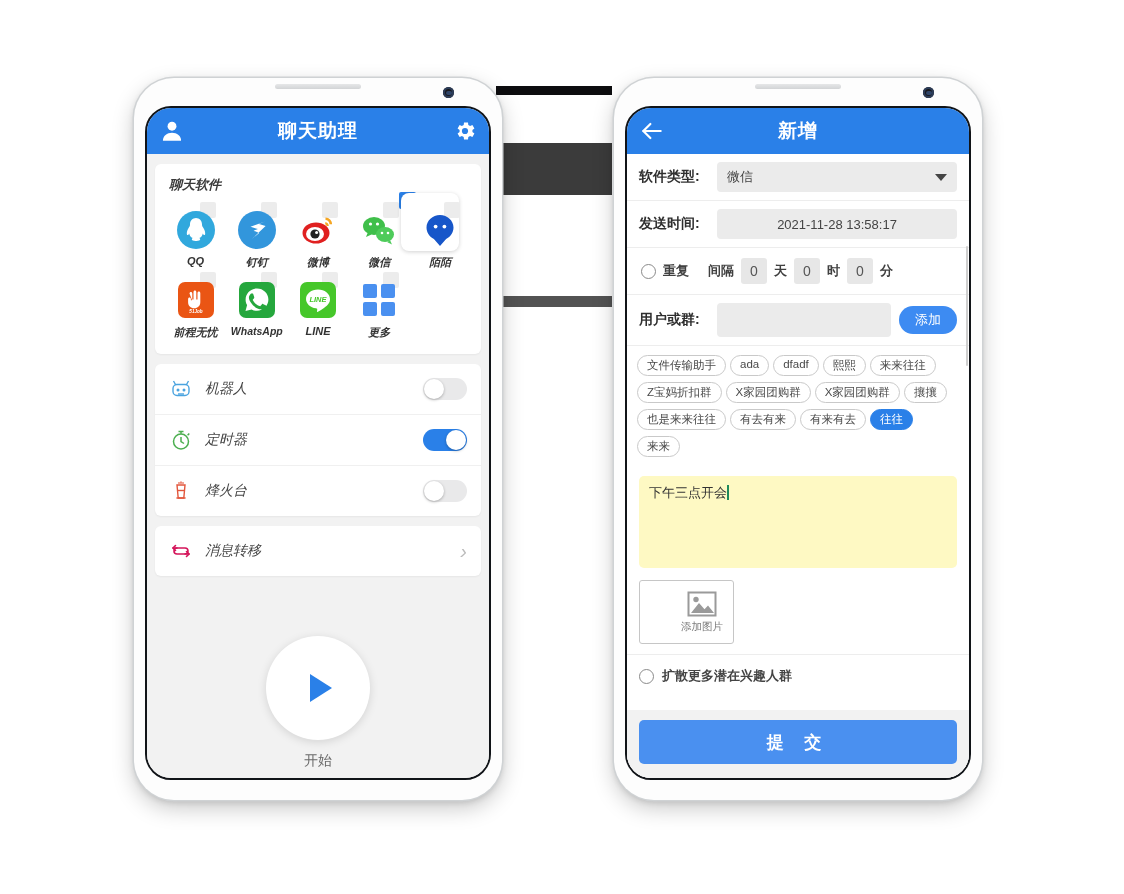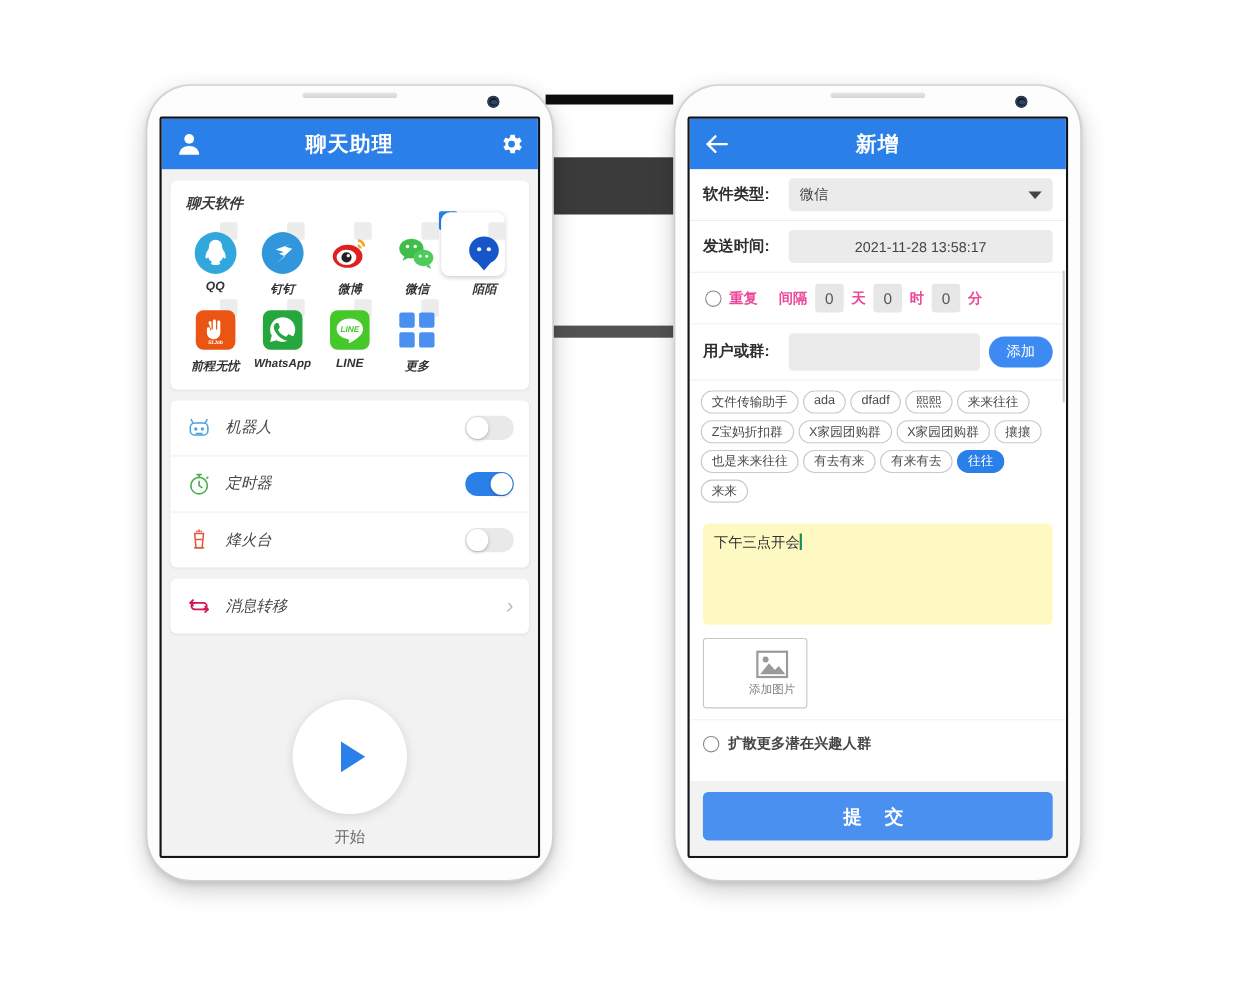--- a/index.html
+++ b/index.html
@@ -28,21 +28,21 @@
     background: #fdfdfd;
     border-radius: 40px;
     box-shadow:
       0 0 0 1.5px #cfd2d4,
       0 8px 22px rgba(0,0,0,0.22),
       0 2px 6px rgba(0,0,0,0.14);
   }
   .phone-inner {
     position: absolute;
     left: 11px; right: 11px; top: 28px; bottom: 20px;
-    border-radius: 2px;
+    border-radius: 26px;
     background: #f2f2f2;
     overflow: hidden;
     border: 2.5px solid #111418;
   }
   .earpiece {
     position: absolute;
     top: 6px; left: 50%;
     transform: translateX(-50%);
     width: 86px; height: 5px; border-radius: 3px;
     background: linear-gradient(#e6e7e8,#d2d4d6);
@@ -155,21 +155,21 @@
   }
   .radio {
     width: 13px; height: 13px; border-radius: 50%; border: 1.5px solid #8a8a8a;
     display: inline-block; flex: none;
   }
   .mini-num {
     background: #e7e7e7; width: 26px; height: 26px; border-radius: 3px;
     display: flex; align-items: center; justify-content: center;
     font-size: 14px; color: #555;
   }
-  .unit { font-size: 13px; color: #ec4899; font-weight: bold; }
+  .unit { font-size: 13px; color: #404040; font-weight: bold; }
   .add-btn {
     background: #3d8bf2; color: #fff; border-radius: 14px;
     padding: 5px 16px; font-size: 13px; margin-left: 8px; flex: none;
   }
   .chips { background: #fff; padding: 6px 10px 8px; display: flex; flex-wrap: wrap; }
   .chip {
     border: 1px solid #c9c9c9; border-radius: 12px; padding: 2px 9px;
     font-size: 11.5px; color: #4a4a4a; margin: 3px 4px 3px 0; background: #fff;
     white-space: nowrap;
   }

